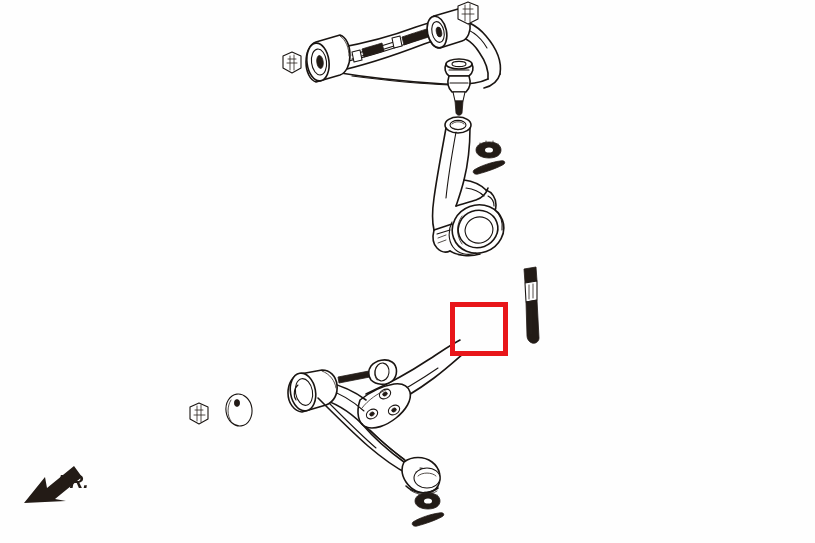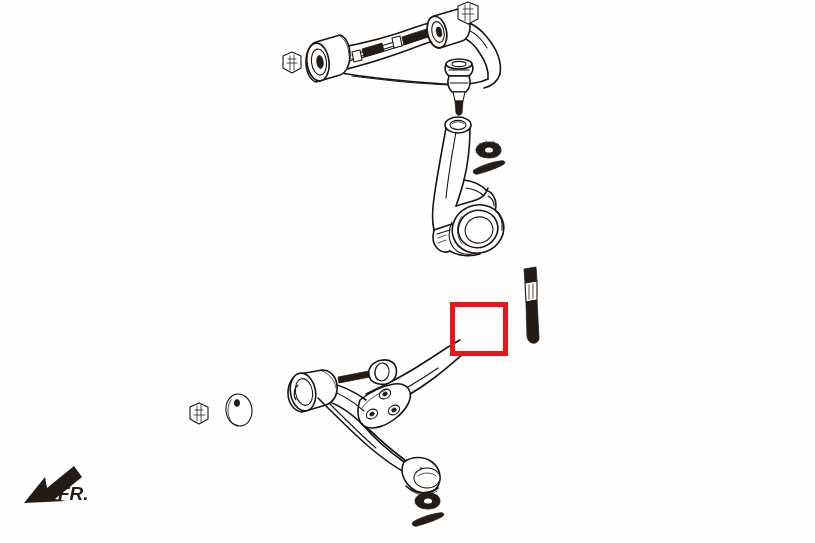--- a/index.html
+++ b/index.html
@@ -289,17 +289,17 @@
       <path class="solid" d="M413 522 C 419 518 431 514 439 513 C 443 512 445 514 443 516 C 439 519 425 524 417 526 C 413 527 411 524 413 522 Z"></path>
       <path class="ln-hair" d="M419 520 L 437 515" stroke="#ffffff"></path>
     </g>
 
     <g>
       <path class="arrow-fr" d="M24 503 L 45 477 L 47 488 L 74 466 L 82 477 L 55 499 L 66 501 Z"></path>
     </g>
 
   </svg>
 
-  <div id="fr-label" style="left: 58px; top: 484px; color: rgb(35, 27, 22);">FR.</div>
+  <div id="fr-label" style="left: 58px; top: 472px; color: rgb(35, 27, 22);">FR.</div>
 
   <div id="highlight-box" style="left: 450px; top: 302px; width: 58px; height: 54px; border-width: 5px; border-color: rgb(232, 22, 26);"></div>
 
 </div>
 
 </body></html>

